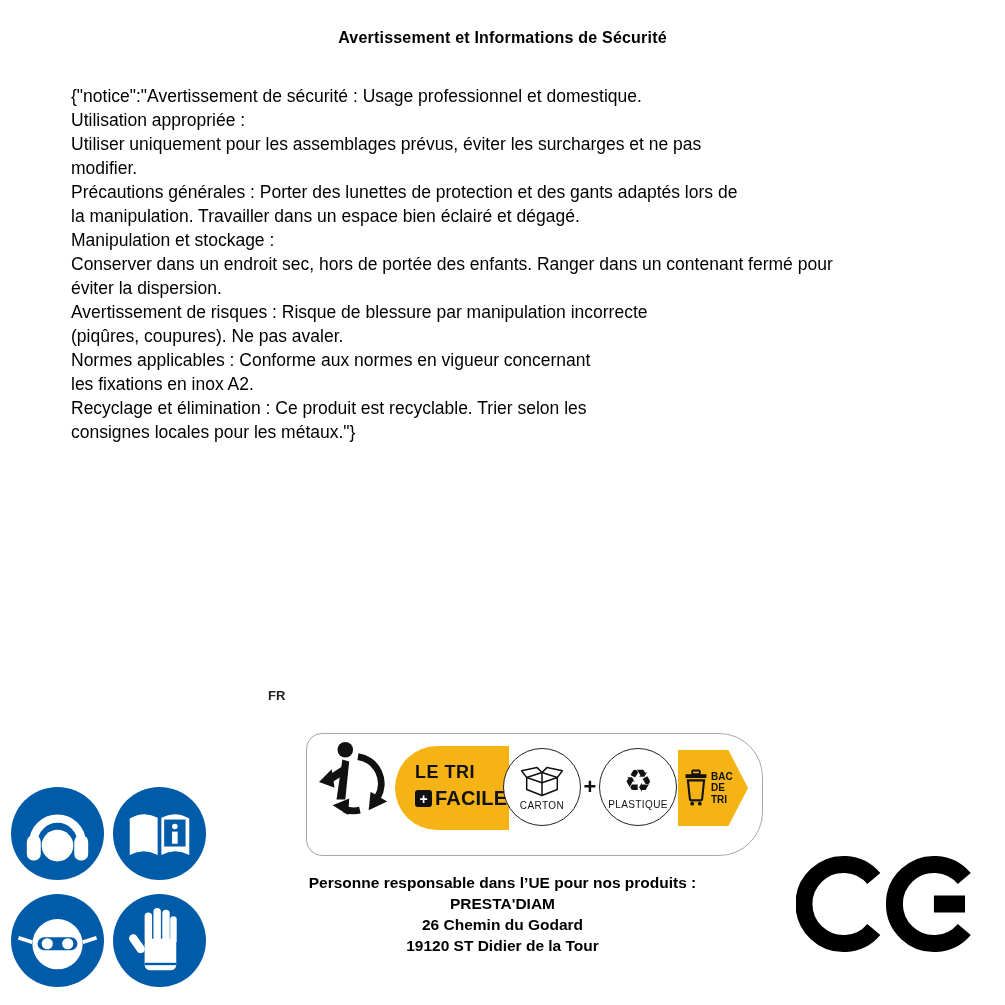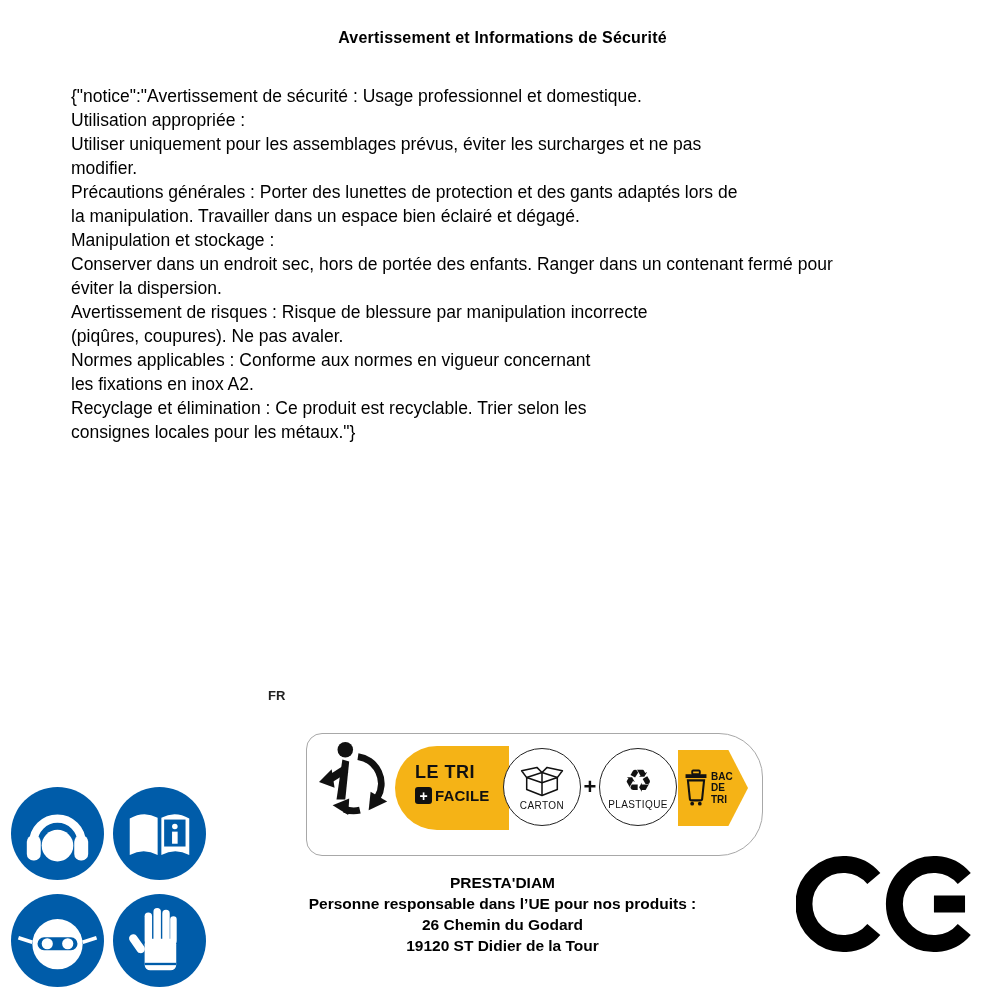--- a/index.html
+++ b/index.html
@@ -44,21 +44,21 @@
     background:var(--yellow); border-radius:42px 0 0 42px;
     padding:16px 0 0 20px;
   }
   .tri-banner .l1 { font-size:18px; font-weight:700; letter-spacing:0.5px; color:#111; }
   .tri-banner .l2 { display:flex; align-items:center; gap:3px; margin-top:4px; }
   .plus-badge {
     width:17px; height:17px; background:#111; color:#fff; border-radius:3px;
     display:flex; align-items:center; justify-content:center;
     font-size:14px; font-weight:700; line-height:1;
   }
-  .tri-banner .facile { font-size:15px; font-weight:700; color:#111; letter-spacing:0.2px; }
+  .tri-banner .facile { font-size:20px; font-weight:700; color:#111; letter-spacing:0.2px; }
 
   .tri-circle {
     position:absolute; top:14px; width:78px; height:78px; background:#fff;
     border:1.5px solid #222; border-radius:50%;
     display:flex; flex-direction:column; align-items:center; justify-content:center; gap:2px;
     z-index:2;
   }
   .circle-carton    { left:196px; }
   .circle-plastique { left:292px; }
   .tri-circle .mat-label { font-size:10px; font-weight:400; letter-spacing:0.4px; color:#111;text-align:center; }
@@ -228,22 +228,22 @@
       <span class="flag-text">
         <span>BAC</span><br>
         <span>DE</span><br>
         <span>TRI</span>
       </span>
     </div>
 
   </div>
 
   <div class="address">
+    <div>Personne responsable dans l’UE pour nos produits :</div>
     <div>PRESTA'DIAM</div>
-    <div>Personne responsable dans l’UE pour nos produits :</div>
     <div>26 Chemin du Godard</div>
     <div>19120 ST Didier de la Tour</div>
   </div>
 
   <div class="ce-mark" aria-label="CE">
     <svg viewBox="0 0 186 104">
       <g fill="none" stroke="#000" stroke-width="18">
         <path d="M82.2 25 A 42 42 0 1 0 82.2 79"></path>
         <path d="M178.2 25 A 42 42 0 1 0 178.2 79"></path>
         <path d="M146 52 H 179"></path>

